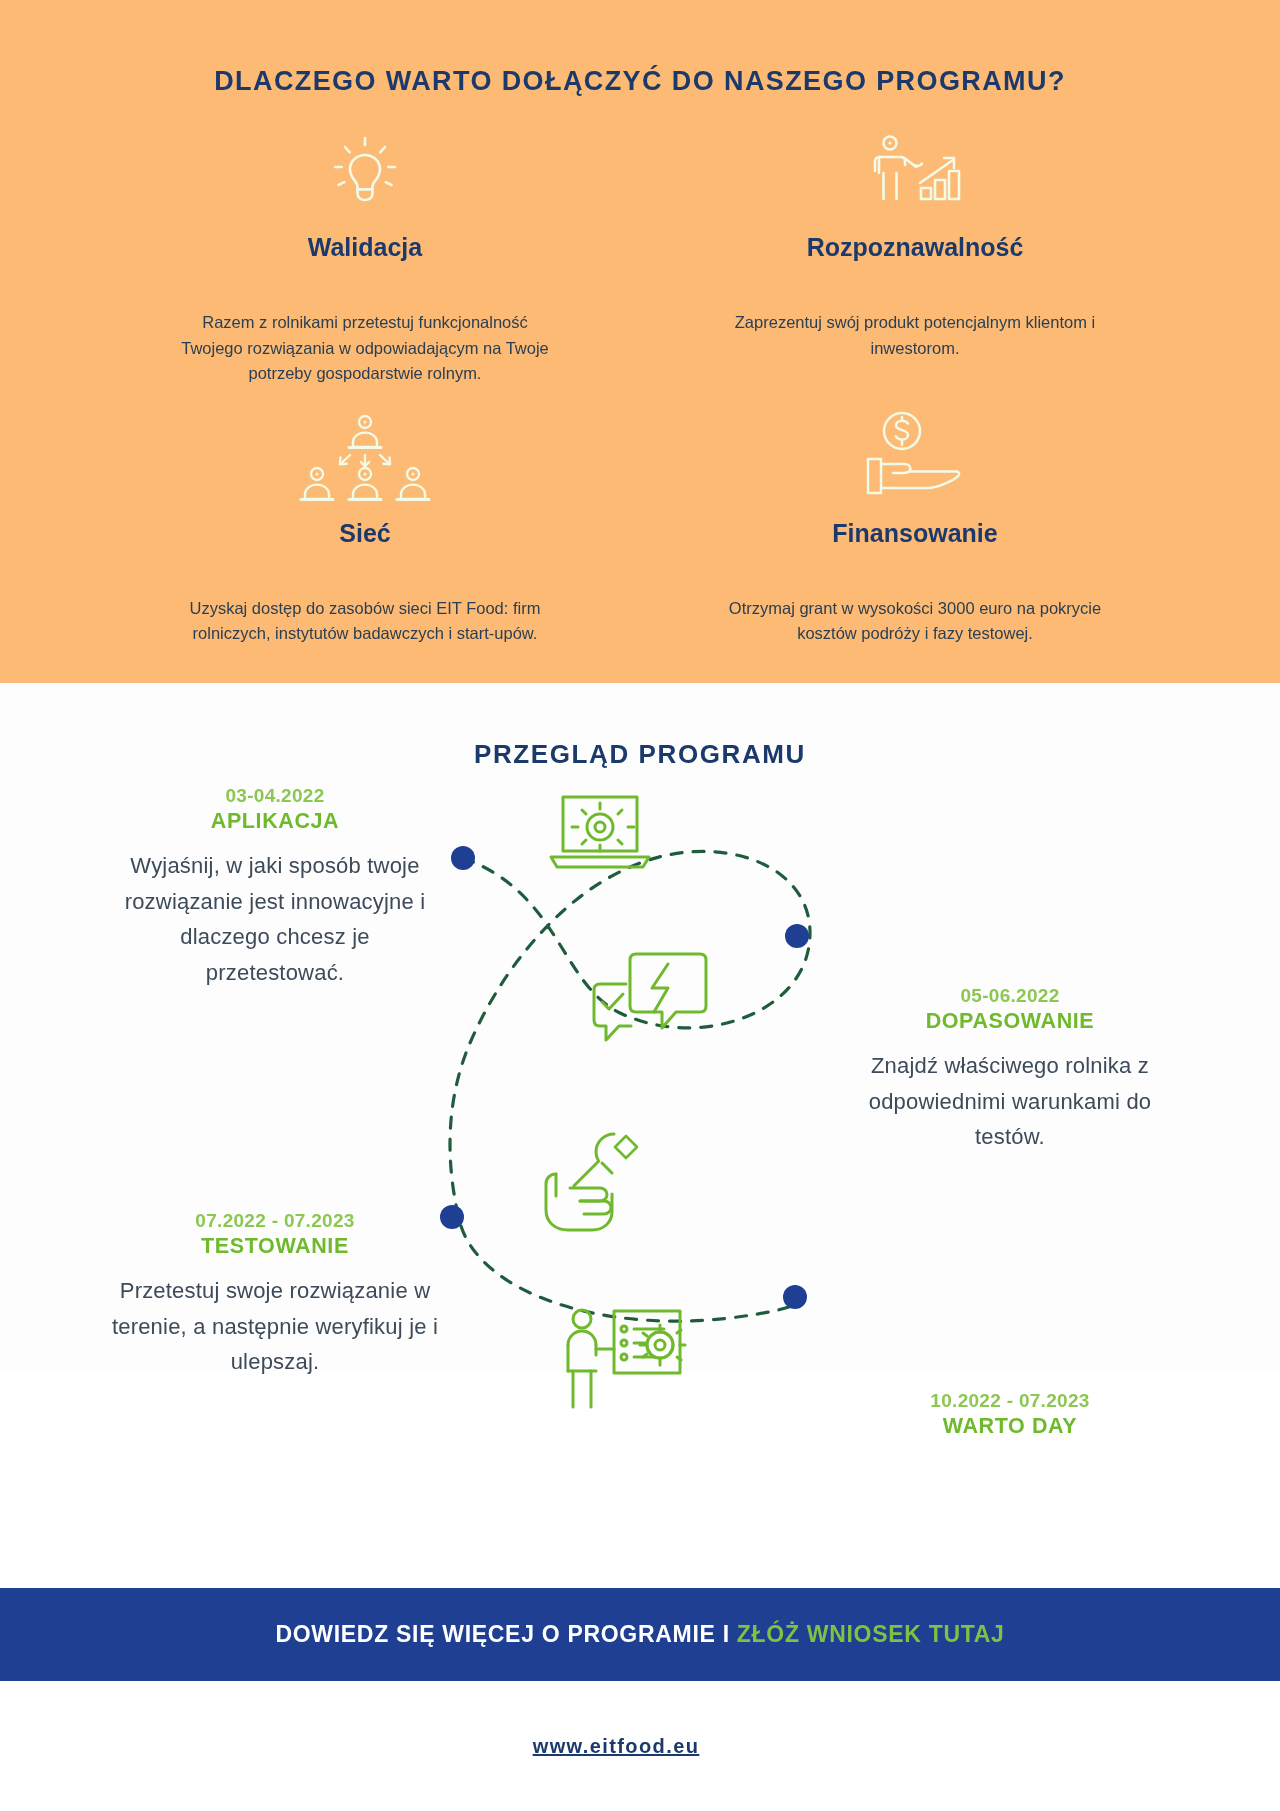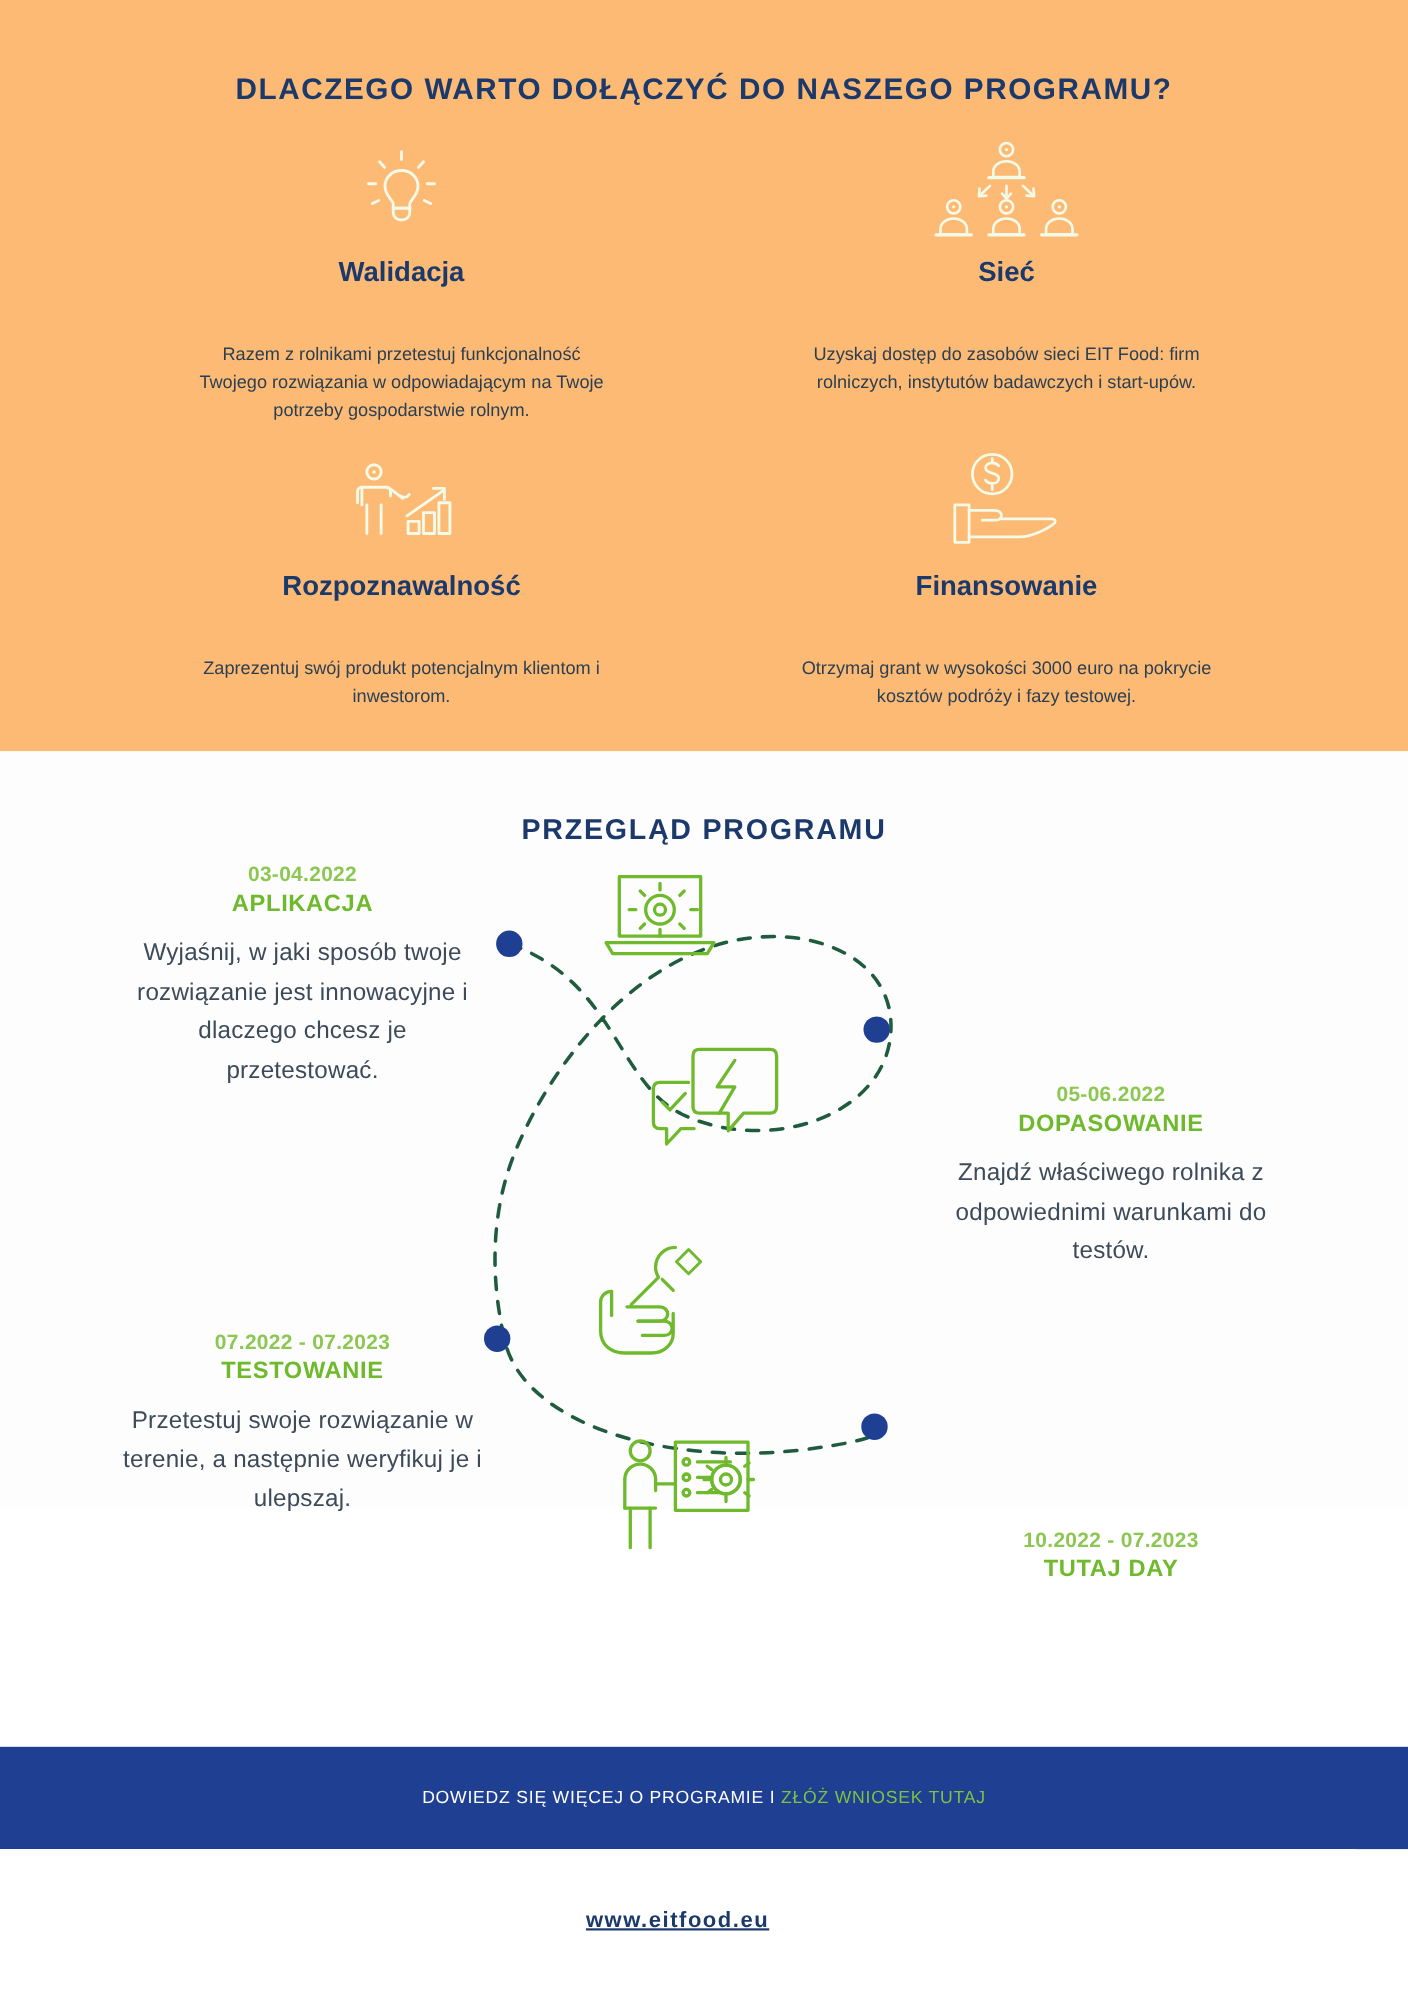--- a/index.html
+++ b/index.html
@@ -120,22 +120,22 @@
     left: 0;
     top: 1588px;
     width: 1280px;
     height: 93px;
     background: #1e3f92;
     display: flex;
     align-items: center;
     justify-content: center;
   }
   .cta-text {
-    font-size: 16px;
-    font-weight: normal;
+    font-size: 23px;
+    font-weight: bold;
     letter-spacing: .7px;
     color: #ffffff;
   }
   .cta-link { color: #7ec243; }
 
   
   .footer {
     position: absolute;
     left: 0;
     top: 1681px;
@@ -165,20 +165,41 @@
     <div class="benefit">
       <div class="benefit-icon">
         <svg width="92" height="92" viewBox="0 0 92 92" fill="none" stroke="#f2fae8" stroke-width="2.6" stroke-linecap="round">
           <path d="M46 30c-8.5 0-15 6.4-15 14.2 0 5 2.4 8.6 4.9 11.6 1.6 1.9 2.6 3.4 2.6 5.4v3h15v-3c0-2 1-3.5 2.6-5.4 2.5-3 4.9-6.6 4.9-11.6C61 36.4 54.5 30 46 30z"></path>
           <path d="M38.5 64.2h15v4.4c0 3.6-3.3 6.4-7.5 6.4s-7.5-2.8-7.5-6.4v-4.4z"></path>
           <path d="M46 13v7M26 22l4.6 5.2M66 22l-4.6 5.2M16 42h6.6M69.4 42H76M19.5 60l5.8-2.8M72.5 60l-5.8-2.8"></path>
         </svg>
       </div>
       <div class="benefit-title">Walidacja</div>
       <div class="benefit-desc">Razem z rolnikami przetestuj funkcjonalność Twojego rozwiązania w odpowiadającym na Twoje potrzeby gospodarstwie rolnym.</div>
+    </div>
+
+    <div class="benefit">
+      <div class="benefit-icon">
+        <svg width="100" height="92" viewBox="0 0 100 92" fill="none" stroke="#f2fae8" stroke-width="2.6" stroke-linecap="round" stroke-linejoin="round">
+          <circle cx="25" cy="18" r="6.5"></circle>
+          <circle cx="25" cy="18" r="1.6" fill="#f2fae8" stroke="none"></circle>
+          <path d="M14 32h22c1.6 0 3 .6 4.2 1.6l11 8.4"></path>
+          <path d="M14 32v16M18.5 48v26M31.5 48v26"></path>
+          <path d="M14 32c-2.2 0-4 1.8-4 4v10"></path>
+          <path d="M36 32c2.2 0 4 1.8 4 4v4"></path>
+          <path d="M49 40c2.5 1.4 6 1.6 8-1.5"></path>
+          <rect x="56" y="63" width="10" height="11"></rect>
+          <rect x="70" y="55" width="10" height="19"></rect>
+          <rect x="84" y="46" width="10" height="28"></rect>
+          <path d="M55 58l33-23"></path>
+          <path d="M79 33h10v10"></path>
+        </svg>
+      </div>
+      <div class="benefit-title">Rozpoznawalność</div>
+      <div class="benefit-desc">Zaprezentuj swój produkt potencjalnym klientom i inwestorom.</div>
     </div>
 
     <div class="benefit">
       <div class="benefit-icon">
         <svg width="140" height="92" viewBox="0 0 140 92" fill="none" stroke="#f2fae8" stroke-width="2.4" stroke-linecap="round" stroke-linejoin="round">
           <circle cx="70" cy="11" r="6"></circle>
             <circle cx="70" cy="11" r="1.5" fill="#f2fae8" stroke="none"></circle>
           <path d="M58 31c0-5.2 5.4-9.4 12-9.4s12 4.2 12 9.4v5H58v-5z"></path>
           <path d="M54 36.5h32" stroke-width="3"></path>
           <path d="M70 44v11"></path>
@@ -200,41 +221,20 @@
           <path d="M106 83c0-5.2 5.4-9.4 12-9.4s12 4.2 12 9.4v5h-24v-5z"></path>
           <path d="M102 88.5h32" stroke-width="3"></path>
         </svg>
       </div>
       <div class="benefit-title">Sieć</div>
       <div class="benefit-desc">Uzyskaj dostęp do zasobów sieci EIT Food: firm rolniczych, instytutów badawczych i start-upów.</div>
     </div>
 
     <div class="benefit">
       <div class="benefit-icon">
-        <svg width="100" height="92" viewBox="0 0 100 92" fill="none" stroke="#f2fae8" stroke-width="2.6" stroke-linecap="round" stroke-linejoin="round">
-          <circle cx="25" cy="18" r="6.5"></circle>
-          <circle cx="25" cy="18" r="1.6" fill="#f2fae8" stroke="none"></circle>
-          <path d="M14 32h22c1.6 0 3 .6 4.2 1.6l11 8.4"></path>
-          <path d="M14 32v16M18.5 48v26M31.5 48v26"></path>
-          <path d="M14 32c-2.2 0-4 1.8-4 4v10"></path>
-          <path d="M36 32c2.2 0 4 1.8 4 4v4"></path>
-          <path d="M49 40c2.5 1.4 6 1.6 8-1.5"></path>
-          <rect x="56" y="63" width="10" height="11"></rect>
-          <rect x="70" y="55" width="10" height="19"></rect>
-          <rect x="84" y="46" width="10" height="28"></rect>
-          <path d="M55 58l33-23"></path>
-          <path d="M79 33h10v10"></path>
-        </svg>
-      </div>
-      <div class="benefit-title">Rozpoznawalność</div>
-      <div class="benefit-desc">Zaprezentuj swój produkt potencjalnym klientom i inwestorom.</div>
-    </div>
-
-    <div class="benefit">
-      <div class="benefit-icon">
         <svg width="110" height="96" viewBox="0 0 110 96" fill="none" stroke="#f2fae8" stroke-width="2.5" stroke-linecap="round" stroke-linejoin="round">
           <circle cx="42" cy="22" r="18"></circle>
           <path d="M48 14.5c-1.4-1.8-3.6-2.8-6-2.8-3.4 0-6 2-6 4.6 0 2.6 2.4 3.8 6 4.8 3.6 1 6 2.2 6 4.8 0 2.6-2.6 4.6-6 4.6-2.6 0-4.9-1.1-6.2-3.1"></path>
           <path d="M42 8v4M42 32v4"></path>
           <rect x="8" y="50" width="13" height="34"></rect>
           <path d="M21 55h23c4.2 0 6.4 2.2 6.4 4.6 0 2.4-2 4.3-6.4 4.3H33"></path>
           <path d="M21 79h46c12 0 27-8.4 31-11.8 2.2-1.9 1.2-4.6-1.8-4.6H50.4"></path>
         </svg>
       </div>
       <div class="benefit-title">Finansowanie</div>
@@ -327,21 +327,21 @@
   </div>
 
   <div class="step-text left" style="left:110px; top:1215px; transform:translateY(-688px);">
     <div class="step-date">07.2022 - 07.2023</div>
     <div class="step-name">TESTOWANIE</div>
     <div class="step-desc">Przetestuj swoje rozwiązanie w terenie, a następnie weryfikuj je i ulepszaj.</div>
   </div>
 
   <div class="step-text right" style="left:845px; top:1395px; transform:translateY(-688px);">
     <div class="step-date">10.2022 - 07.2023</div>
-    <div class="step-name">TUTAJ DAY</div>
+    <div class="step-name">WARTO DAY</div>
   </div>
 
 </section>
 
 <div class="cta-bar">
   <div class="cta-text">
     <span>DOWIEDZ SIĘ WIĘCEJ O PROGRAMIE I </span><span class="cta-link">ZŁÓŻ WNIOSEK TUTAJ</span>
   </div>
 </div>
 

